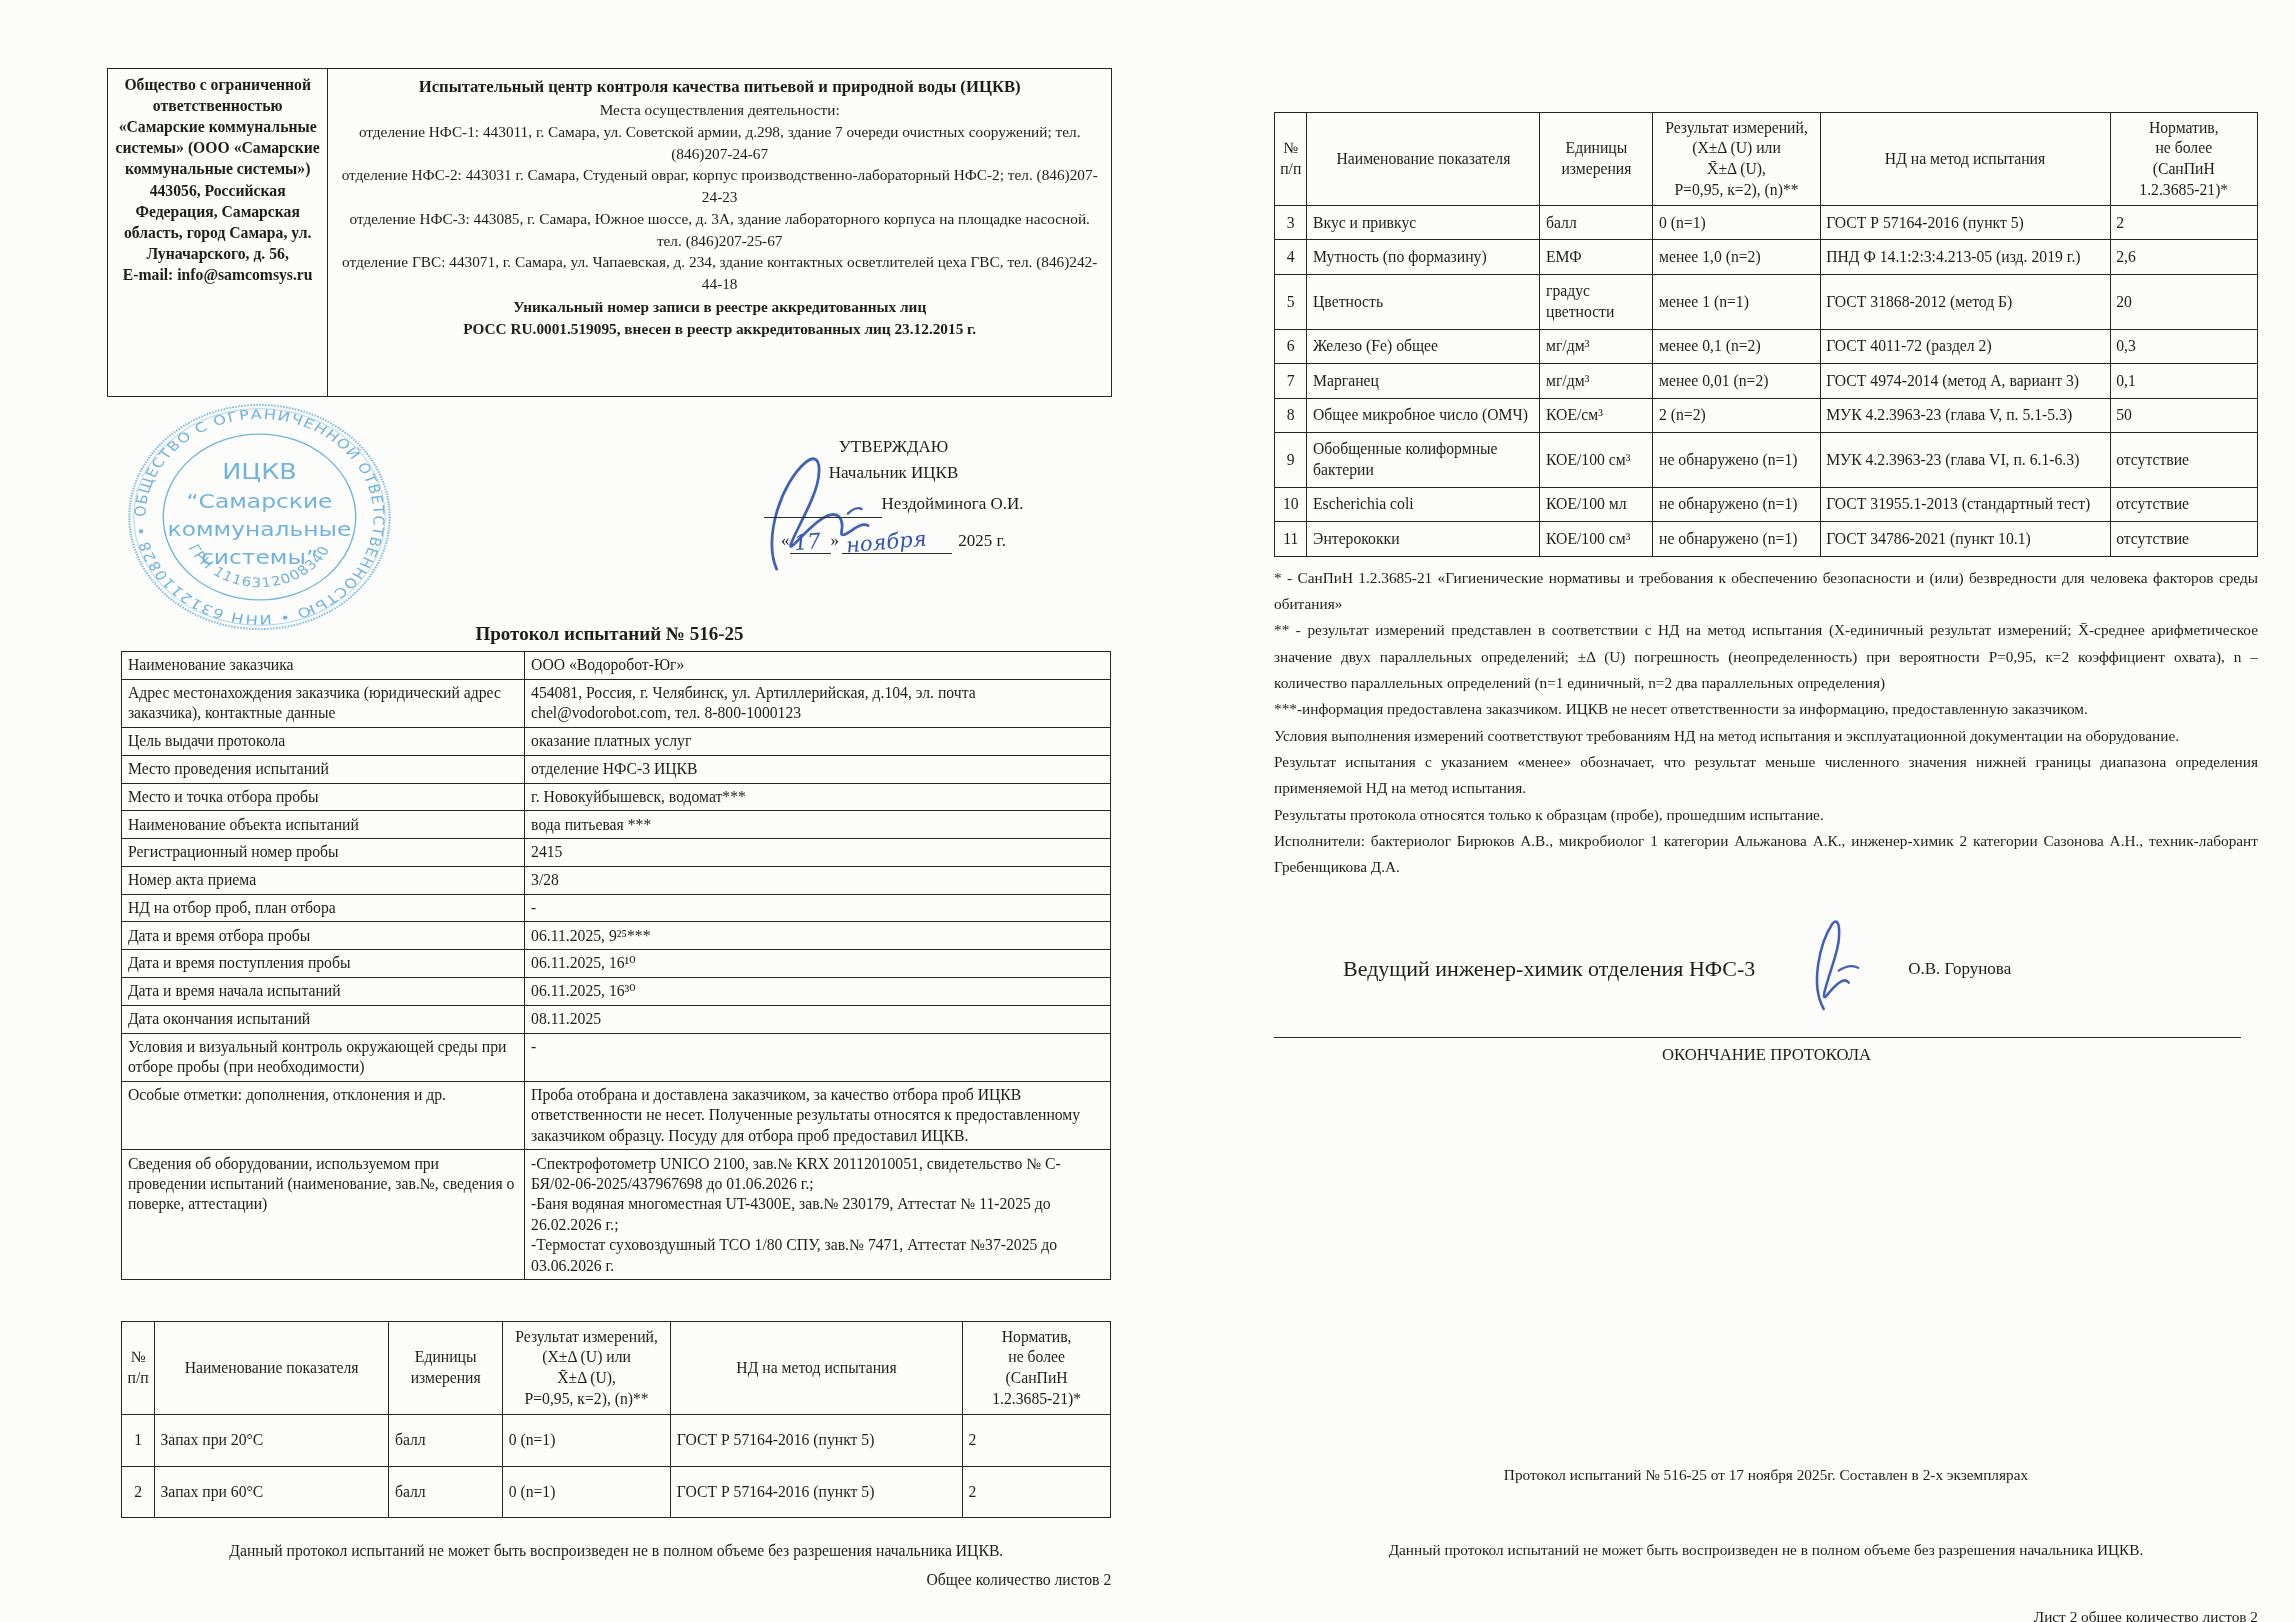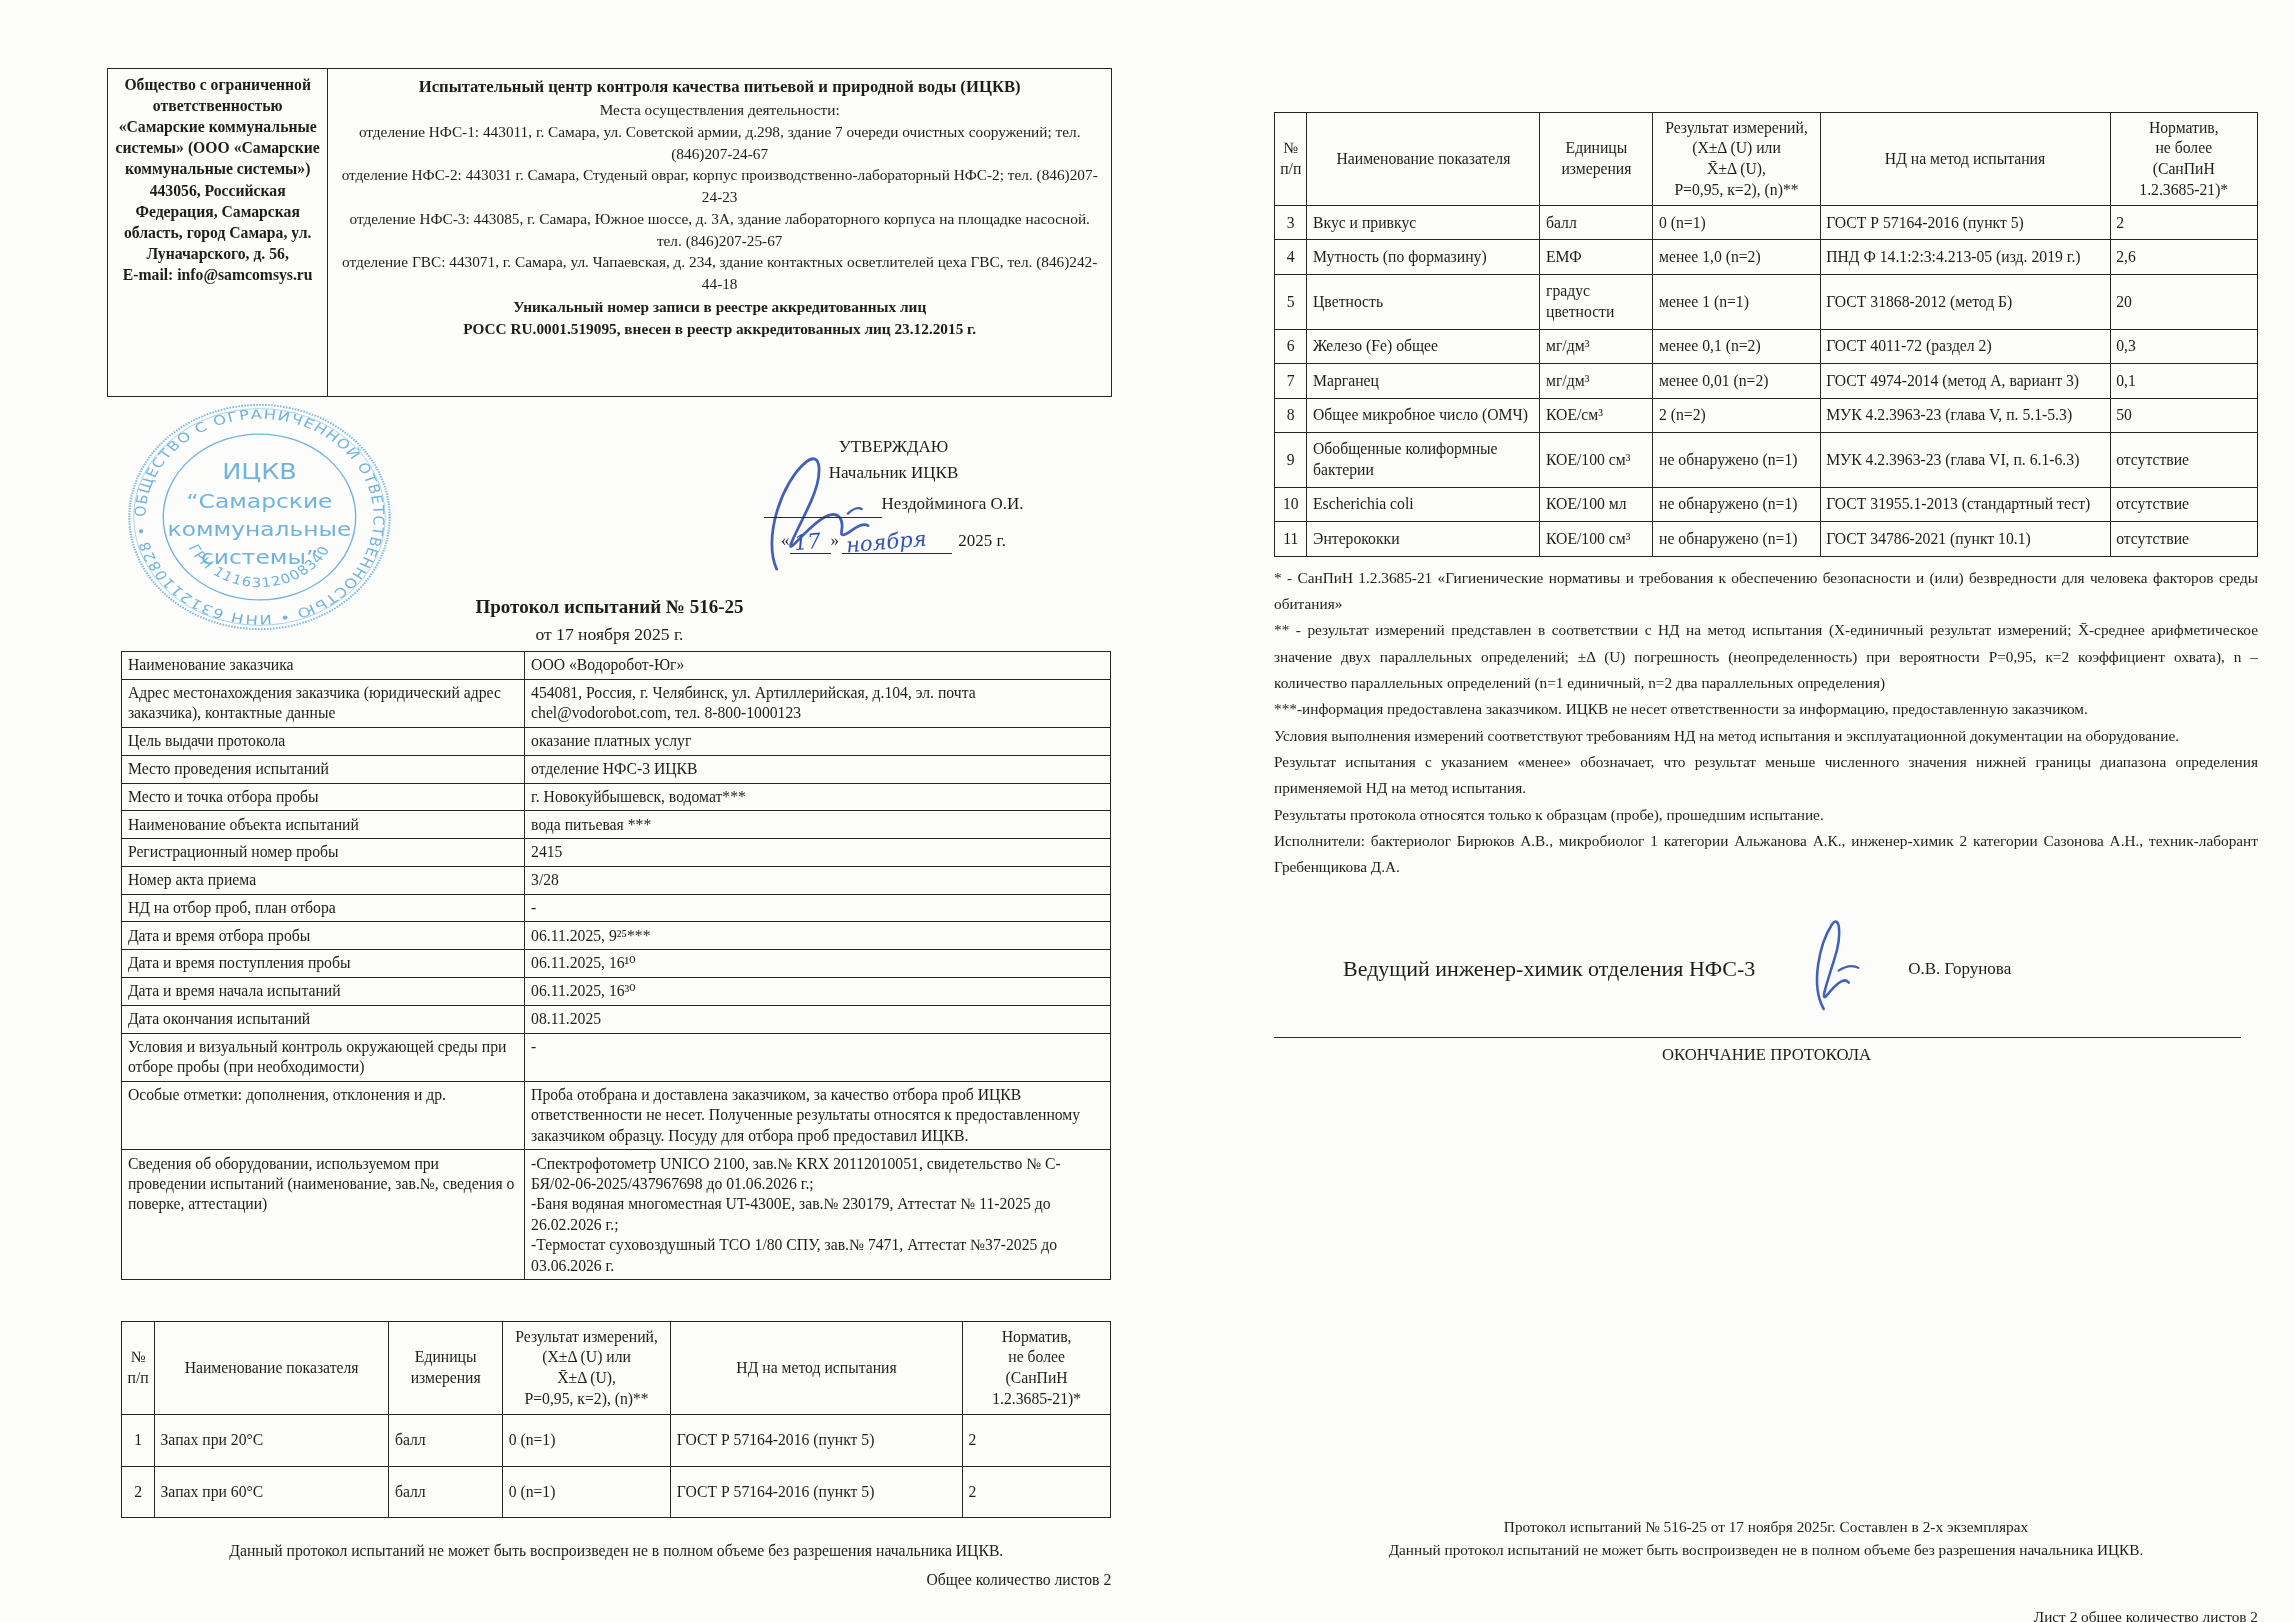--- a/index.html
+++ b/index.html
@@ -59,21 +59,21 @@
   .footnotes{margin-top:8.3px;width:984px;font-size:15.3px;line-height:1.72;text-align:justify;}
   .footnotes p{margin:0;}
   .sig-row{margin-top:33px;display:flex;align-items:center;height:111px;}
   .sig-role{margin-left:69px;font-size:22px;}
   .sig2{width:81px;height:109px;margin-left:28px;}
   .sig-name{margin-left:44px;font-size:17px;}
   .end-line{margin-top:13px;border-top:1.9px solid #2b2b2b;width:967px;}
   .end-label{margin-top:6.5px;text-align:center;font-size:16.7px;}
 
   .p2f{position:absolute;left:1274px;width:984px;font-size:15.3px;}
-  .p2f1{top:1518px;text-align:center;}
+  .p2f1{top:1466px;text-align:center;}
   .p2f2{top:1541px;text-align:center;}
   .p2f3{top:1608px;text-align:right;}
 
   
   .stamp text, .stamp textPath{font-family:"DejaVu Sans","Liberation Sans",sans-serif;fill:#5ea9dc;}
 </style>
 </head>
 <body>
 
 <div id="canvas">
@@ -149,21 +149,20 @@
           <span>»</span>
           <span class="blank b-month">
             <span class="hand">ноября</span>
           </span>
           <span style="margin-left:6.5px;">2025 г.</span>
         </div>
       </div>
 
       <div class="title-block">
         <div class="t1">Протокол испытаний № 516-25</div>
-        <div class="t2">от 17 ноября 2025 г.</div>
       </div>
     </div>
 
     <table class="info-table bordered">
       <tbody>
 
           <tr>
             <td class="lbl">Наименование заказчика</td>
             <td class="val">ООО «Водоробот-Юг»</td>
           </tr>

